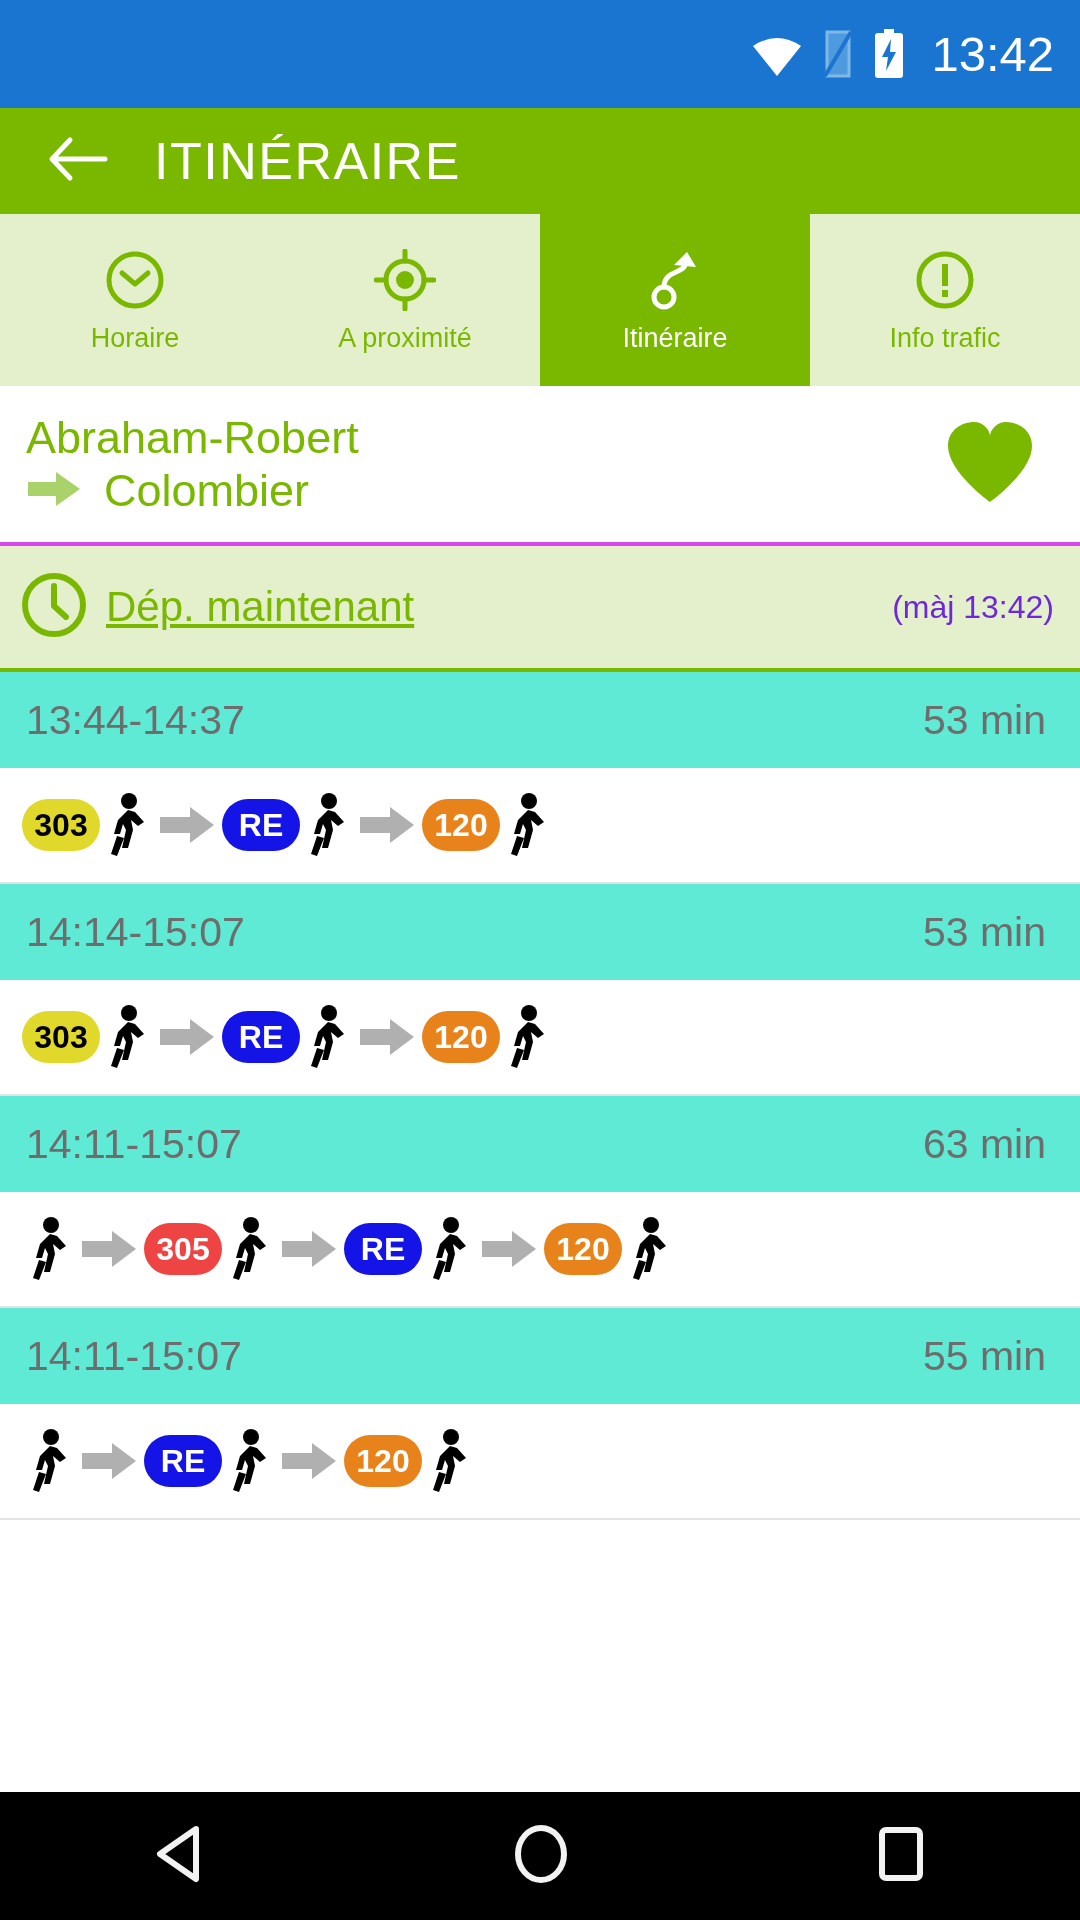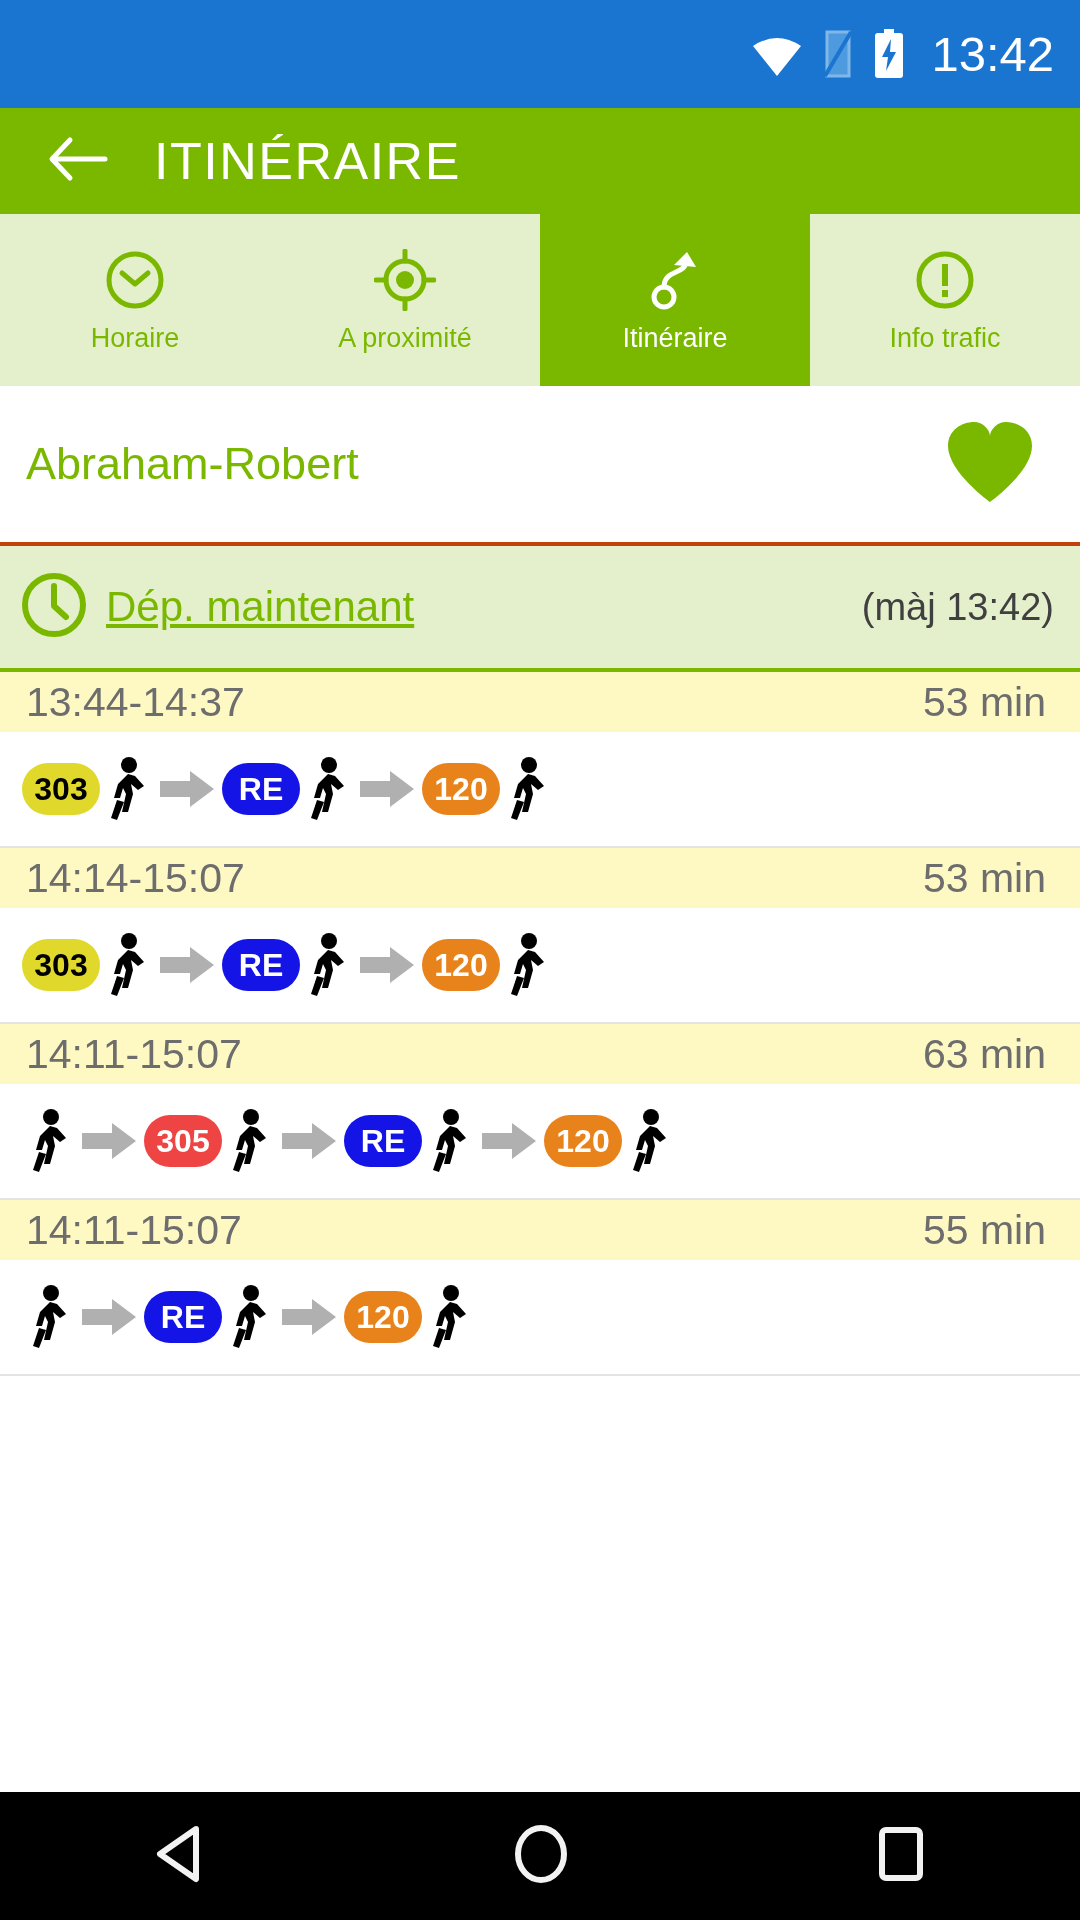--- a/index.html
+++ b/index.html
@@ -38,42 +38,42 @@
   .tab.active{ background:#7ab800; }
   .tab-label{ font-size:27px; color:#7ab800; line-height:1; }
   .tab.active .tab-label{ color:#ffffff; }
   .tab-icon{ height:62px; display:flex; align-items:center; justify-content:center; }
 
   
   .route-header{
     height:160px; background:#ffffff;
     display:flex; align-items:center; justify-content:space-between;
     padding:0 44px 0 26px;
-    border-bottom:4px solid #c2410c;
+    border-bottom:4px solid #d946ef;
   }
   .route-names{ display:flex; flex-direction:column; gap:6px; }
   .route-from{ font-size:45px; color:#7ab800; line-height:1.05; }
   .route-to-line{ display:flex; align-items:center; gap:22px; }
   .route-to{ font-size:45px; color:#7ab800; line-height:1.05; }
 
   
   .dep-bar{
     height:126px; background:#e4efcb;
     display:flex; align-items:center; justify-content:space-between;
     padding:0 26px 0 18px;
     border-bottom:4px solid #7ab800;
   }
   .dep-left{ display:flex; align-items:center; gap:16px; }
   .dep-text{ font-size:42px; color:#7ab800;text-decoration:underline; }
-  .dep-maj{ font-size:38px; color:#404040; }
+  .dep-maj{ font-size:32px; color:#6d28d9; }
 
   
   .journey{ background:#ffffff; border-bottom:2px solid #e3e3e3; }
   .journey-head{
-    height:60px; background:#fef9c3;
+    height:96px; background:#5eead4;
     display:flex; align-items:center; justify-content:space-between;
     padding:0 34px 0 26px;
   }
   .journey-time{ font-size:41px; color:#6d6d6d; }
   .journey-dur{ font-size:41px; color:#6d6d6d; }
   .journey-legs{
     height:114px; display:flex; align-items:center; gap:0px; padding-left:22px;
   }
   .leg{ display:flex; align-items:center; }
   .badge{
@@ -169,20 +169,28 @@
     </span>
     <span class="tab-label">Info trafic</span>
   </div>
 
 
 </div>
 
 <div class="route-header">
   <div class="route-names">
     <span class="route-from">Abraham-Robert</span>
+    <span class="route-to-line">
+      <span>
+        <svg width="56" height="38" viewBox="0 0 56 38">
+          <path d="M2 12 L30 12 L30 2 L54 19 L30 36 L30 26 L2 26 Z" fill="#a9d26a"></path>
+        </svg>
+      </span>
+      <span class="route-to">Colombier</span>
+    </span>
   </div>
   <span>
     <svg width="92" height="84" viewBox="0 0 92 84">
       <path d="M46 82 C46 82 4 52 4 26 C4 10 18 2 30 2 C39 2 46 10 46 16 C46 10 53 2 62 2 C74 2 88 10 88 26 C88 52 46 82 46 82 Z" fill="#7ab800"></path>
     </svg>
   </span>
 </div>
 
 <div class="dep-bar">
   <div class="dep-left">

